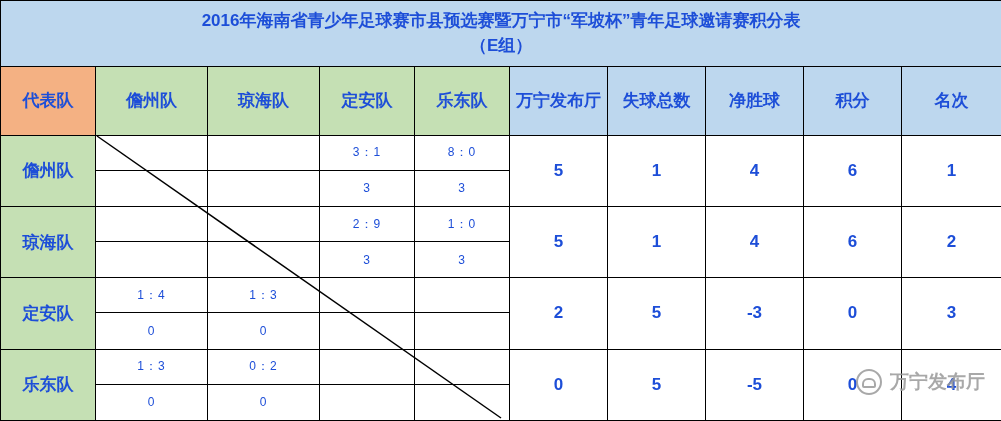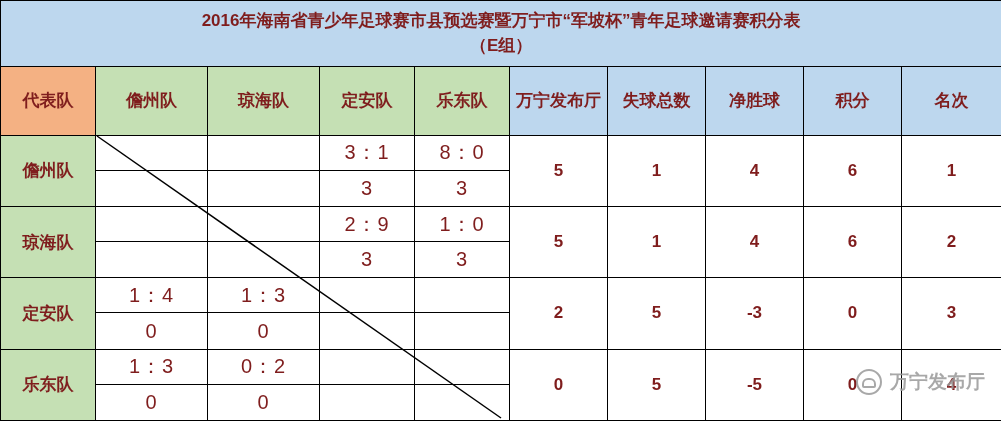--- a/index.html
+++ b/index.html
@@ -25,21 +25,21 @@
     width: 1001px;
     height: 421px;
   }
   table.grid td, table.grid th {
     border: 1px solid #000000;
     padding: 0;
     text-align: center;
     vertical-align: middle;
     font-weight: bold;
     font-size: 17px;
-    color: #7f1d1d;
+    color: #1d4ed8;
     margin-top: 27px;
   }
   .title-cell {
     background: #bdd7ee;
     font-size: 20px;
     line-height: 1.45;
     padding: 6px 10px;
     font-weight: bold;
   }
   .hdr-first {
@@ -70,21 +70,21 @@
   .split {
     padding: 0;
   }
   .split .top, .split .bottom {
     height: 50%;
     box-sizing: border-box;
     display: flex;
     align-items: center;
     justify-content: center;
     font-weight: normal;
-    font-size: 20px;
+    font-size: 12px;
     letter-spacing: 1px;
   }
   .split .top {
     border-bottom: 1px solid #000000;
   }
   .blank-cell {
     background: #ffffff;
   }
   
   .diag {

